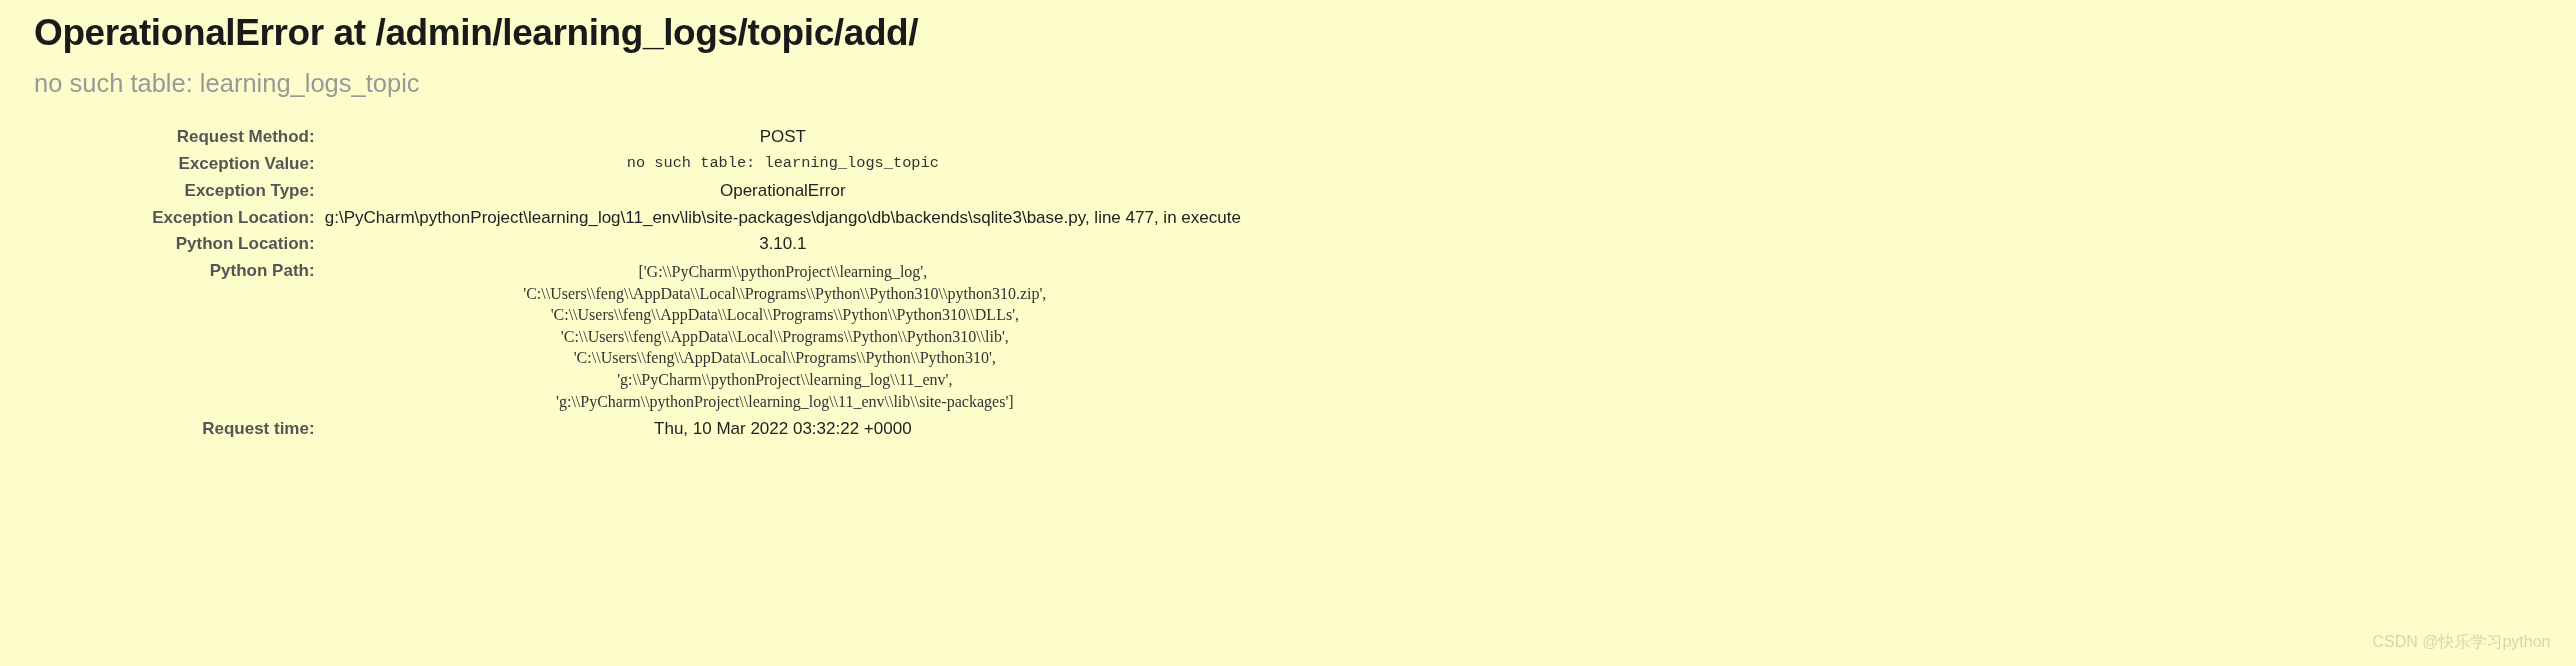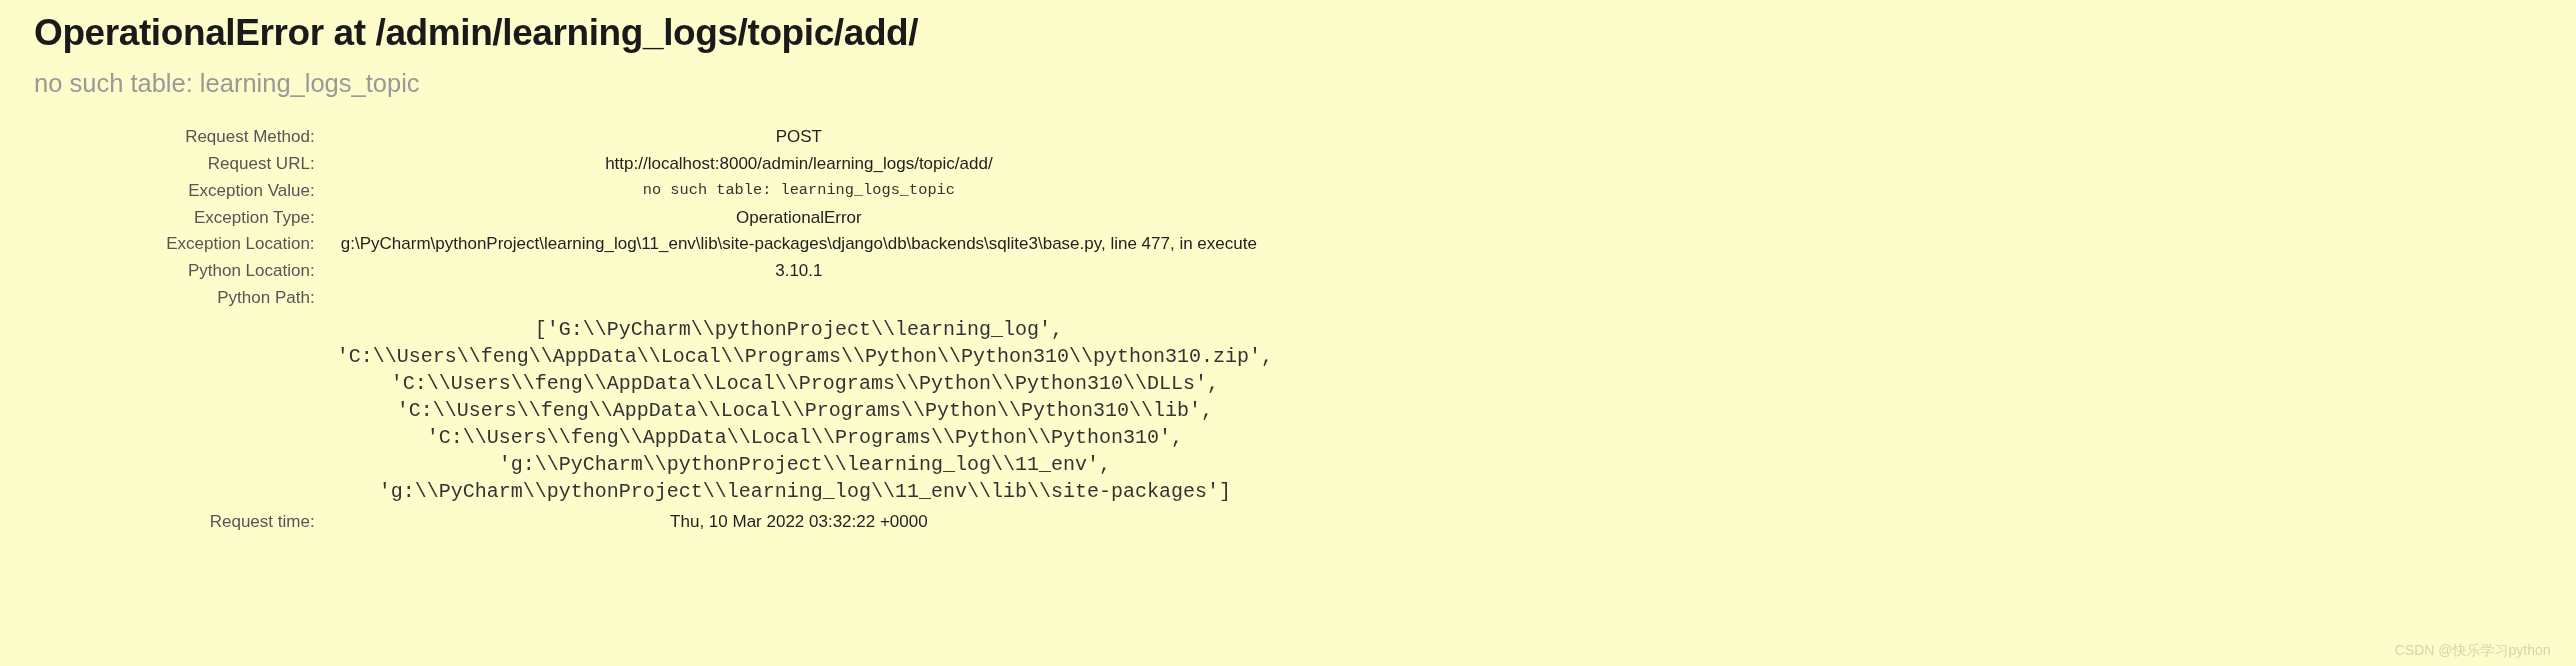--- a/index.html
+++ b/index.html
@@ -34,70 +34,65 @@
       border-collapse: collapse;
       margin-left: 6.8px;
     }
     .info-table td {
       padding: 3.4px 8.5px 3.4px 0;
       vertical-align: top;
       text-align: center;
     }
     .info-table td.label {
       text-align: right;
-      font-weight: 400;
+      font-weight: 700;
       color: #555555;
       font-size: 17px;
       white-space: nowrap;
       width: 284px;
       padding-right: 10.2px;
     }
     .info-table td.value {
       font-size: 17px;
       color: #222222;
       font-weight: 400;
     }
     .info-table td.value.mono {
       font-family: "Courier New", Consolas, monospace;
       font-size: 15.3px;
       color: #333333;
     }
     .python-path-list {
-      font-family: Liberation Mono, monospace;
-      font-size: 20px;
+      font-family: Liberation Serif, serif;
+      font-size: 16px;
       line-height: 1.35;
       color: #333333;
       white-space: pre;
-      margin-top: 28px;
     }
     .watermark {
       position: absolute;
       right: 25.5px;
-      bottom: 6px;
-      font-size: 14px;
+      bottom: 13px;
+      font-size: 16px;
       color: #d6d6a8;
       font-family: "Microsoft YaHei", Arial, sans-serif;
     }
   </style>
 </head>
 <body>
 
 <div class="container">
   <h1 class="main-title">OperationalError at /admin/learning_logs/topic/add/</h1>
   <div class="subtitle">no such table: learning_logs_topic</div>
 
   <table class="info-table">
     <tbody>
         <tr>
       <td class="label">Request Method:</td>
       <td class="value">POST</td>
-    </tr>
-    <tr>
-      <td class="label">Request URL:</td>
-      <td class="value">http://localhost:8000/admin/learning_logs/topic/add/</td>
     </tr>
     <tr>
       <td class="label">Exception Value:</td>
       <td class="value mono">no such table: learning_logs_topic</td>
     </tr>
     <tr>
       <td class="label">Exception Type:</td>
       <td class="value">OperationalError</td>
     </tr>
     <tr>

